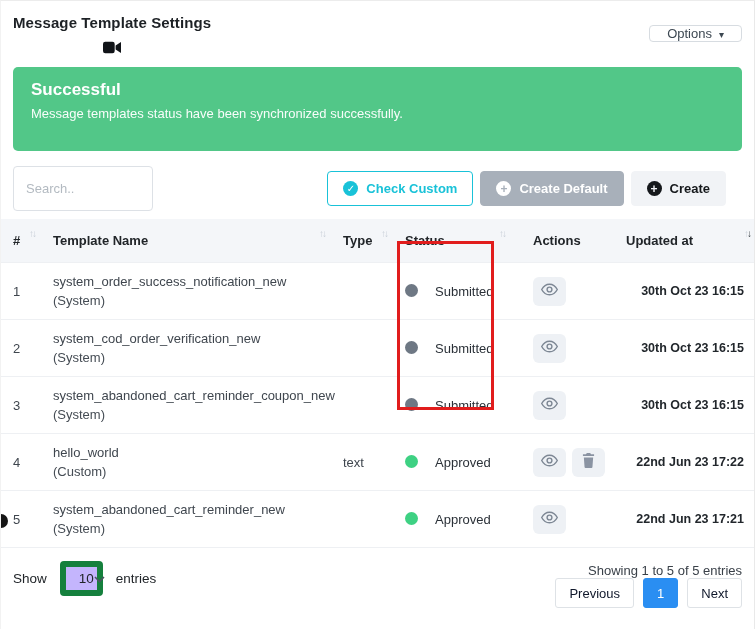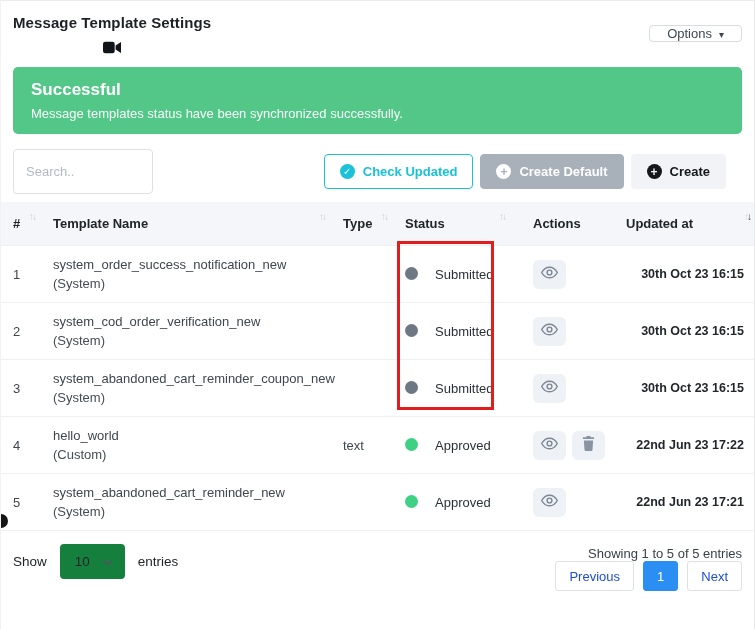--- a/index.html
+++ b/index.html
@@ -11,21 +11,21 @@
   
   .hdr { display:flex; align-items:center; justify-content:space-between; padding:13px 12px 0 12px; height:52px; }
   .hdr-left { display:flex; align-items:center; gap:10px;flex-direction:column; }
   .page-title { font-size:15px; font-weight:700; color:#1d2125; letter-spacing:.1px; }
   .cam-icon svg { display:block; }
   .options-btn { display:flex; align-items:center; gap:7px; background:#fff; border:1px solid #d7dce1; border-radius:4px;
                  padding:0 17px; font-size:13px; color:#3d4852; cursor:pointer; }
   .caret { font-size:10px; color:#3d4852; transform:translateY(1px); }
 
   
-  .alert { margin:14px 12px 0 12px; background:#52c788; border-radius:5px; padding:13px 18px 14px 18px; height:67px; }
+  .alert { margin:14px 12px 0 12px; background:#52c788; border-radius:5px; padding:13px 18px 14px 18px; height:84px; }
   .alert-title { color:#fff; font-size:17px; font-weight:700; }
   .alert-msg { color:rgba(255,255,255,.96); font-size:13px; margin-top:6px; }
 
   
   .toolbar { margin:15px 28px 0 12px; display:flex; align-items:center; justify-content:space-between; height:45px; }
   .search { width:140px; height:45px; border:1px solid #dde1e6; border-radius:4px; padding:0 12px; font-size:13px; color:#343a40;
             font-family:inherit; outline:none; }
   .search::placeholder { color:#b3bac1; }
   .btn-group { display:flex; align-items:center; gap:7px; }
   .btn { display:flex; align-items:center; gap:8px; border-radius:4px; padding:0 15px; height:35px; font-size:13px;
@@ -60,26 +60,26 @@
   .act-btn { width:33px; height:29px; background:#eef1f5; border:none; border-radius:6px; display:flex; align-items:center;
              justify-content:center; cursor:pointer; }
   .c-updated { text-align:right; padding-right:10px; color:#22272c; font-weight:600; font-size:12.5px; }
 
   
   .annotation { position:absolute; left:396px; top:240px; width:97px; height:169px; border:3px solid #e11d1d; pointer-events:none; }
 
   
   .footer { display:flex; justify-content:space-between; align-items:flex-start; padding:13px 12px 0 12px; }
   .show-group { display:flex; align-items:center; gap:13px; font-size:13.5px; color:#212529; }
-  .pagesize { display:flex; align-items:center; justify-content:space-between; width:65px; height:35px; border:2px solid #15803d;
-              border-radius:4px; padding:0 10px 0 13px; background:#15803d; font-size:13.5px; color:#212529; cursor:pointer; }
+  .pagesize { display:flex; align-items:center; justify-content:space-between; width:43px; height:35px; border:6px solid #15803d;
+              border-radius:4px; padding:0 10px 0 13px; background:#c4b5fd; font-size:13.5px; color:#212529; cursor:pointer; }
   .foot-right { display:flex; flex-direction:column; align-items:flex-end; gap:0; }
   .summary { font-size:13px; color:#3a4149; padding-top:2px; }
   .pager { display:flex; gap:9px; }
-  .pg-btn { height:30px; padding:0 13px; border:1px solid #dee2e6; background:#fff; color:#1d4ed8; font-size:13px;
+  .pg-btn { height:30px; padding:0 13px; border:1px solid #dee2e6; background:#fff; color:#0f172a; font-size:13px;
             border-radius:3px; cursor:pointer; font-family:inherit; display:flex; align-items:center; }
   .pg-active { background:#2a8ef2; border-color:#2a8ef2; color:#fff; min-width:32px; justify-content:center; }
 
   .edge-artifact { position:absolute; left:-7px; top:513px; width:14px; height:14px; background:#151515; border-radius:50%; }
 </style>
 </head>
 <body>
 
 <div class="page">
 
@@ -102,21 +102,21 @@
   <div class="alert" style="background-color: rgb(82, 199, 136);">
     <div class="alert-title">Successful</div>
     <div class="alert-msg">Message templates status have been synchronized successfully.</div>
   </div>
 
   <div class="toolbar">
     <input class="search" type="text" placeholder="Search.." style="">
     <div class="btn-group">
       <button class="btn btn-check">
         <span class="ico-circle ic-check">✓</span>
-        <span>Check Updated</span>
+        <span>Check Custom</span>
       </button>
       <button class="btn btn-muted">
         <span class="ico-circle ic-plus-w">+</span>
         <span>Create Default</span>
       </button>
       <button class="btn btn-light">
         <span class="ico-circle ic-plus-b">+</span>
         <span>Create</span>
       </button>
     </div>

